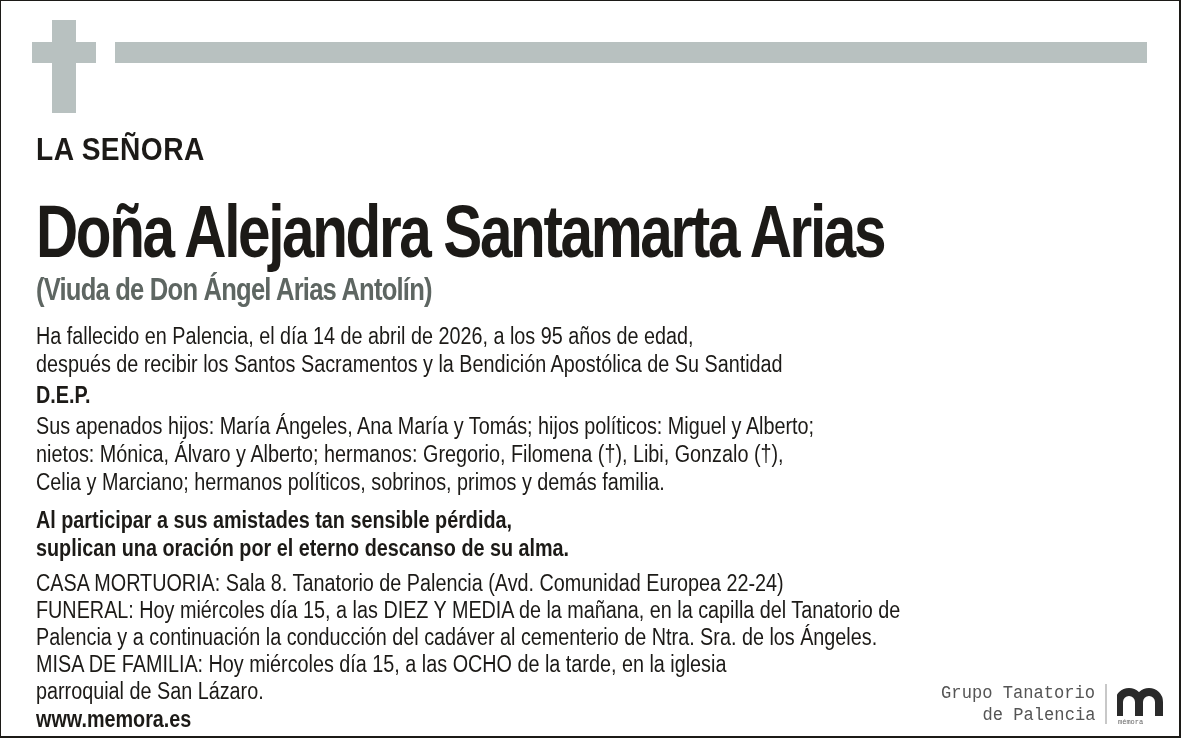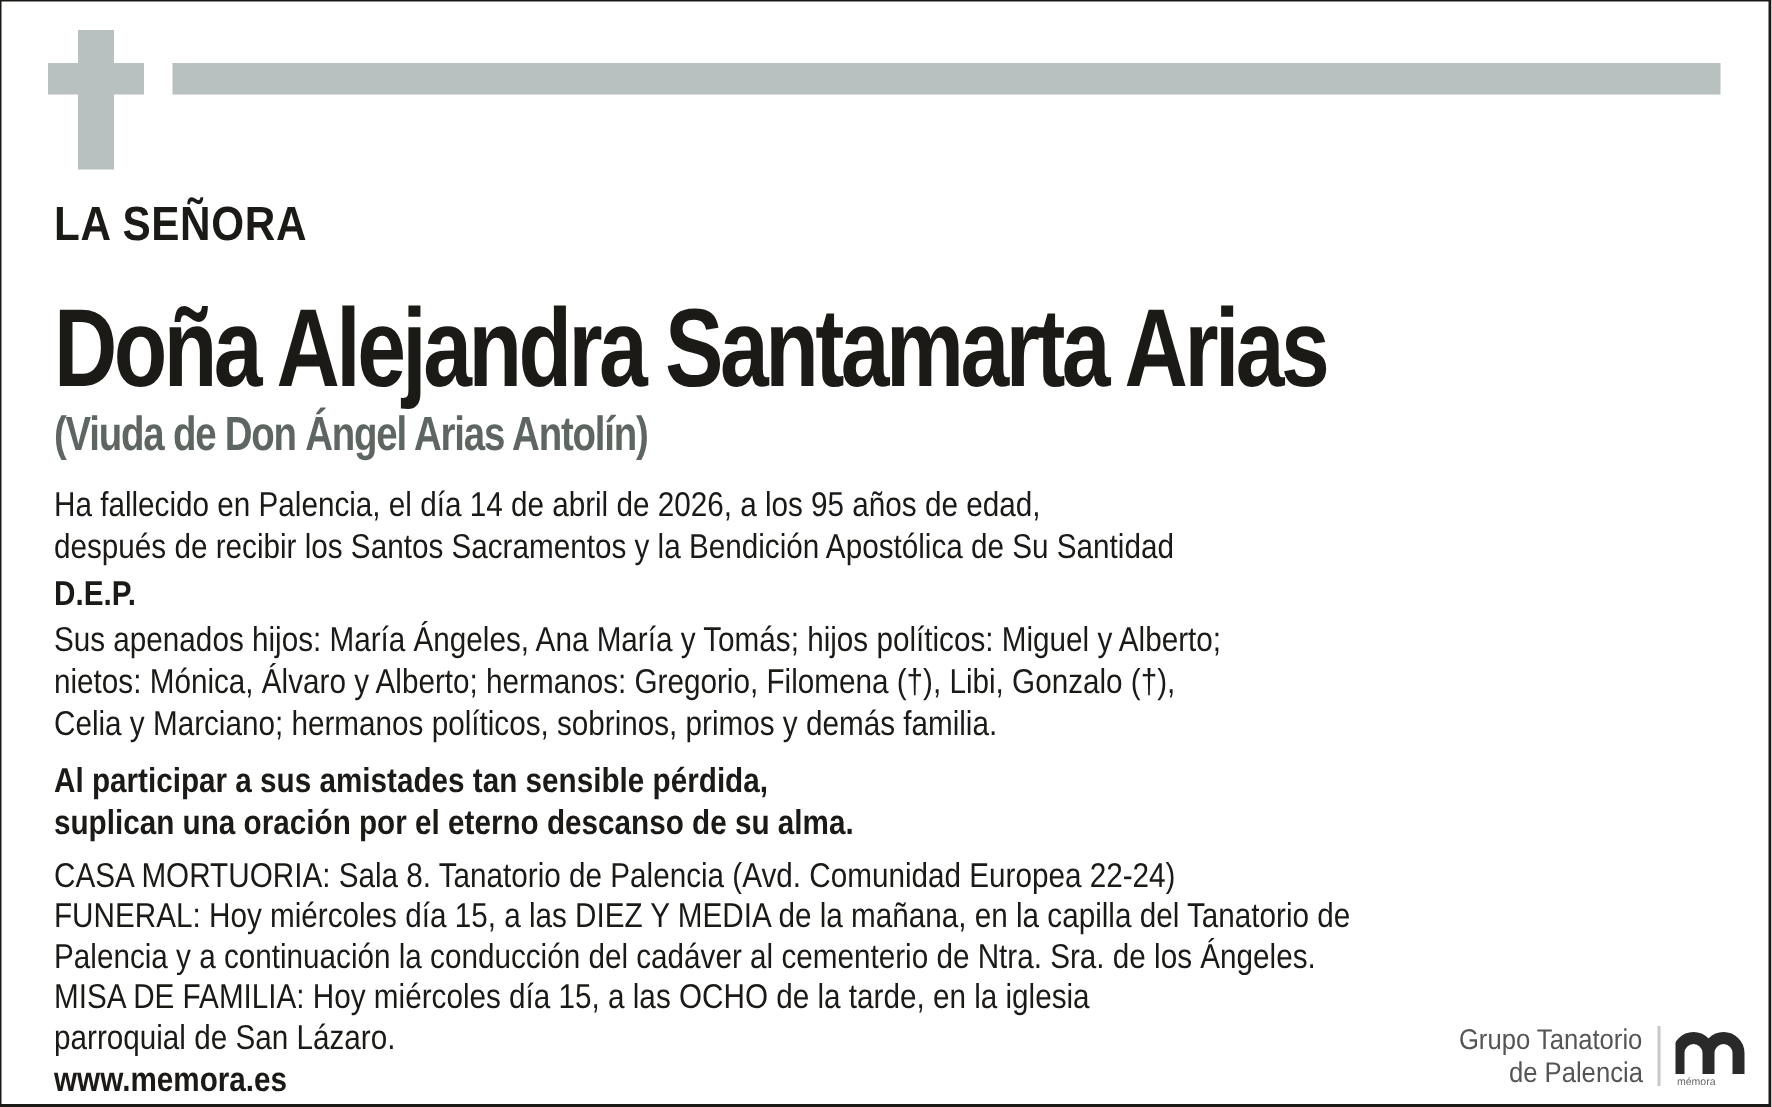--- a/index.html
+++ b/index.html
@@ -7,21 +7,21 @@
   .frame { position:absolute; left:0; top:0; width:1179px; height:736px; border:1px solid #1c1a17; border-right:2px solid #1c1a17; border-bottom:2px solid #1c1a17; box-sizing:border-box; width:1181px; height:738px; }
   .cross-v { position:absolute; left:52px; top:20px; width:24px; height:93px; background:#b8c1c0; }
   .cross-h { position:absolute; left:32px; top:42px; width:64px; height:21px; background:#b8c1c0; }
   .bar { position:absolute; left:115px; top:42px; width:1032px; height:21px; background:#b8c1c0; }
   .line { position:absolute; left:36px; white-space:nowrap; transform-origin:left top; }
   .title-la { top:131px; font-size:32px; font-weight:bold; transform:scaleX(0.88); letter-spacing:0.5px; }
   .name { top:187px; font-size:74px; font-weight:bold; letter-spacing:-3px; transform:scaleX(0.79); line-height:90px; }
   .subtitle { top:271px; font-size:32px; font-weight:bold; color:#5e6662; letter-spacing:-1px; transform:scaleX(0.8); }
   .body { font-size:23px; transform:scaleX(0.86); line-height:28px; }
   .bold { font-weight:bold; }
-  .logo { position:absolute; left:925px; top:682px; width:250px; height:48px; }
+  .logo { position:absolute; left:925px; top:682px; width:250px; height:48px;font-family:Liberation Mono, monospace; }
   .logo-text { position:absolute; right:88px; text-align:right; font-size:19px; color:#555; white-space:nowrap; transform-origin:right top; transform:scaleX(0.9); line-height:21px; }
   .logo-sep { position:absolute; left:180px; top:2px; width:2px; height:40px; background:#c8c8c8; }
   .logo-mark { position:absolute; left:192px; top:6px; width:48px; height:36px; }
   .logo-mark-label { position:absolute; left:193px; top:36px; font-size:7px; color:#666; }
 </style>
 </head>
 <body>
 
 <div class="frame"></div>
 

